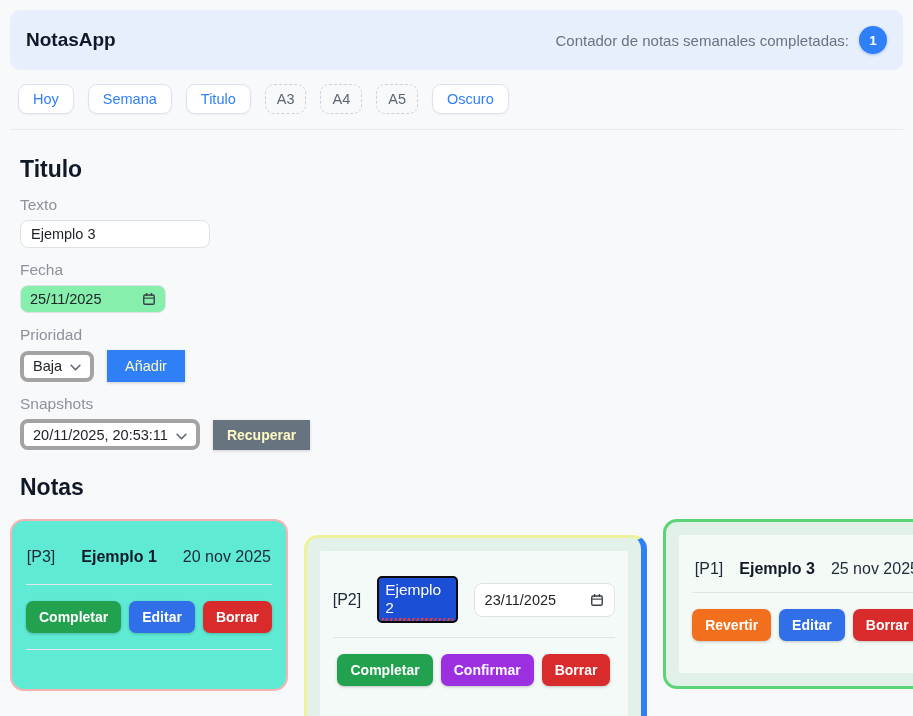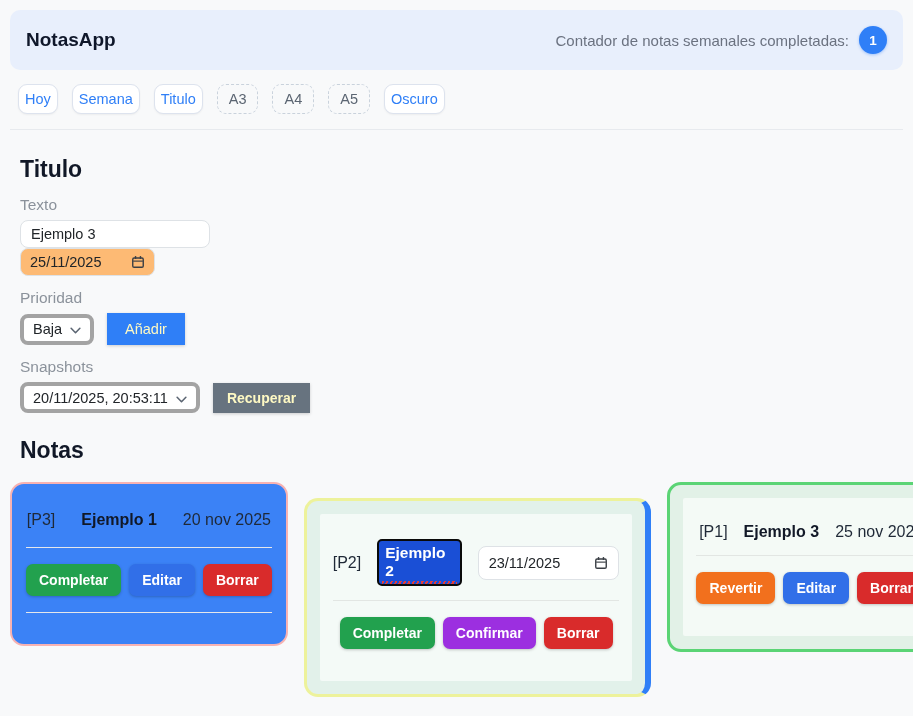--- a/index.html
+++ b/index.html
@@ -27,21 +27,21 @@
     width:28px; height:28px; border-radius:50%;
     background:#2f7ff7; color:#fff; font-size:13.5px; font-weight:bold;
     display:flex; align-items:center; justify-content:center;
     box-shadow:0 1px 3px rgba(47,127,247,.4);
   }
 
   
   .filters { display:flex; align-items:center; gap:14px; margin:14px 0 0 8px; }
   .fbtn {
     background:#fff; border:1px solid #dde3ee; color:#2f7ff7;
-    font-size:14.5px; padding:6px 6px; border-radius:9px;
+    font-size:14.5px; padding:6px 14px; border-radius:9px;
     box-shadow:0 1px 2px rgba(0,0,0,.05); cursor:pointer;
     font-family:"Liberation Sans", sans-serif;
   }
   .fbtn.dashed {
     background:transparent; border:1px dashed #c9d2dc; color:#5b6572;
     box-shadow:none; padding:6px 11px;
   }
   .divider { border:none; border-top:1px solid #e7eaee; margin-top:15px; }
 
   
@@ -49,21 +49,21 @@
   h2.section { font-size:23px; font-weight:bold; color:#111827; }
   .h-titulo { margin-top:26px; }
   .form-label { display:block; font-size:15.5px; color:#8b929b; margin:13px 0 6px 0; }
   .tinput {
     display:block; width:190px; height:28px;
     border:1px solid #dee2e6; border-radius:8px;
     padding:0 10px; font-size:14.5px; color:#212529; background:#fff;
     font-family:"Liberation Sans", sans-serif; outline:none;
   }
   .datebox {
-    width:135px; height:28px; background:#fdba74;
+    width:146px; height:28px; background:#86efac;
     border:1px solid #dee2e6; border-radius:8px;
     display:inline-flex; align-items:center; justify-content:space-between;
     padding:0 9px; font-size:14.5px; color:#212529; cursor:default;
   }
   .selectbox {
     height:31px; background:#fff;
     border:4px solid #a3a3a3; border-radius:8px;
     display:inline-flex; align-items:center; gap:8px;
     padding:0 9px; font-size:14.5px; color:#212529; cursor:default;
   }
@@ -74,21 +74,21 @@
     box-shadow:0 1px 3px rgba(0,0,0,.18);
     font-family:"Liberation Sans", sans-serif;
   }
   .btn-add { background:#2f7ff7; padding:8px 18px; font-weight:normal; font-size:14.5px; }
   .btn-recover { background:#67737f; padding:7px 14px; }
   .h-notas { margin-top:24px; }
 
   
   .cards { display:flex; gap:16px; margin-top:18px; align-items:flex-start; }
   .card { flex:1; border-radius:14px; }
-  .card-1 { background:#3b82f6; border:2px solid #f7b2b2; padding:6px 14px 4px 14px; }
+  .card-1 { background:#5eead4; border:2px solid #f7b2b2; padding:6px 14px 12px 14px; }
   .card-2 {
     background:#e2f1ea; border:3px solid #edf29b; border-right:6px solid #2f7ff7;
     padding:13px; margin-top:16px;
   }
   .card-3 { background:#e2f1e7; border:3px solid #5bd475; padding:13px; }
   .panel { border-radius:2px; }
   .panel-shade { background:rgba(255,255,255,.62); padding:13px 13px 16px 13px; }
   .note-row {
     display:flex; align-items:center; justify-content:center; gap:26px;
     font-size:16px; color:#1f2937; padding:21px 0 18px 0;
@@ -106,21 +106,21 @@
   .nbtn-green { background:#22a14e; }
   .nbtn-blue { background:#316fe8; }
   .nbtn-red { background:#d92b2b; }
   .nbtn-purple { background:#9c2fe0; }
   .nbtn-orange { background:#f2701d; }
   .card-1 .bottom-pad { height:27px; }
 
   
   .edit-title {
     position:relative; display:inline-block;
-    background:#1a4fd6; color:#fff; font-weight:bold; font-size:15.5px;
+    background:#1a4fd6; color:#fff; font-weight:normal; font-size:15.5px;
     border:2px solid #0a0a0a; border-radius:5px; padding:3px 6px 4px 6px;
     cursor:text;
   }
   .edit-title .wave {
     position:absolute; left:3px; right:3px; bottom:0px; height:3px;
     background-image:repeating-linear-gradient(115deg,#e23d3d 0 2px,transparent 2px 4px);
   }
   .edit-date {
     width:150px; height:34px; background:#fff;
     border:1px solid #dee2e6; border-radius:8px;
@@ -153,20 +153,21 @@
   </div>
 
   <hr class="divider">
 
   <div class="form-area">
     <h2 class="section h-titulo">Titulo</h2>
 
     <label class="form-label">Texto</label>
     <input class="tinput" type="text" value="Ejemplo 3" style="">
 
+    <label class="form-label">Fecha</label>
     <div class="datebox">
       <span>25/11/2025</span>
       <span style="display:inline-flex;">
         <svg width="14" height="14" viewBox="0 0 16 16">
             <rect x="2" y="3.5" width="12" height="10.5" rx="1.5" fill="none" stroke="#3a3f45" stroke-width="1.6"></rect>
             <line x1="5.2" y1="1.2" x2="5.2" y2="4.6" stroke="#3a3f45" stroke-width="1.6"></line>
             <line x1="10.8" y1="1.2" x2="10.8" y2="4.6" stroke="#3a3f45" stroke-width="1.6"></line>
             <line x1="2.5" y1="7" x2="13.5" y2="7" stroke="#3a3f45" stroke-width="1.3"></line>
           </svg>
       </span>

